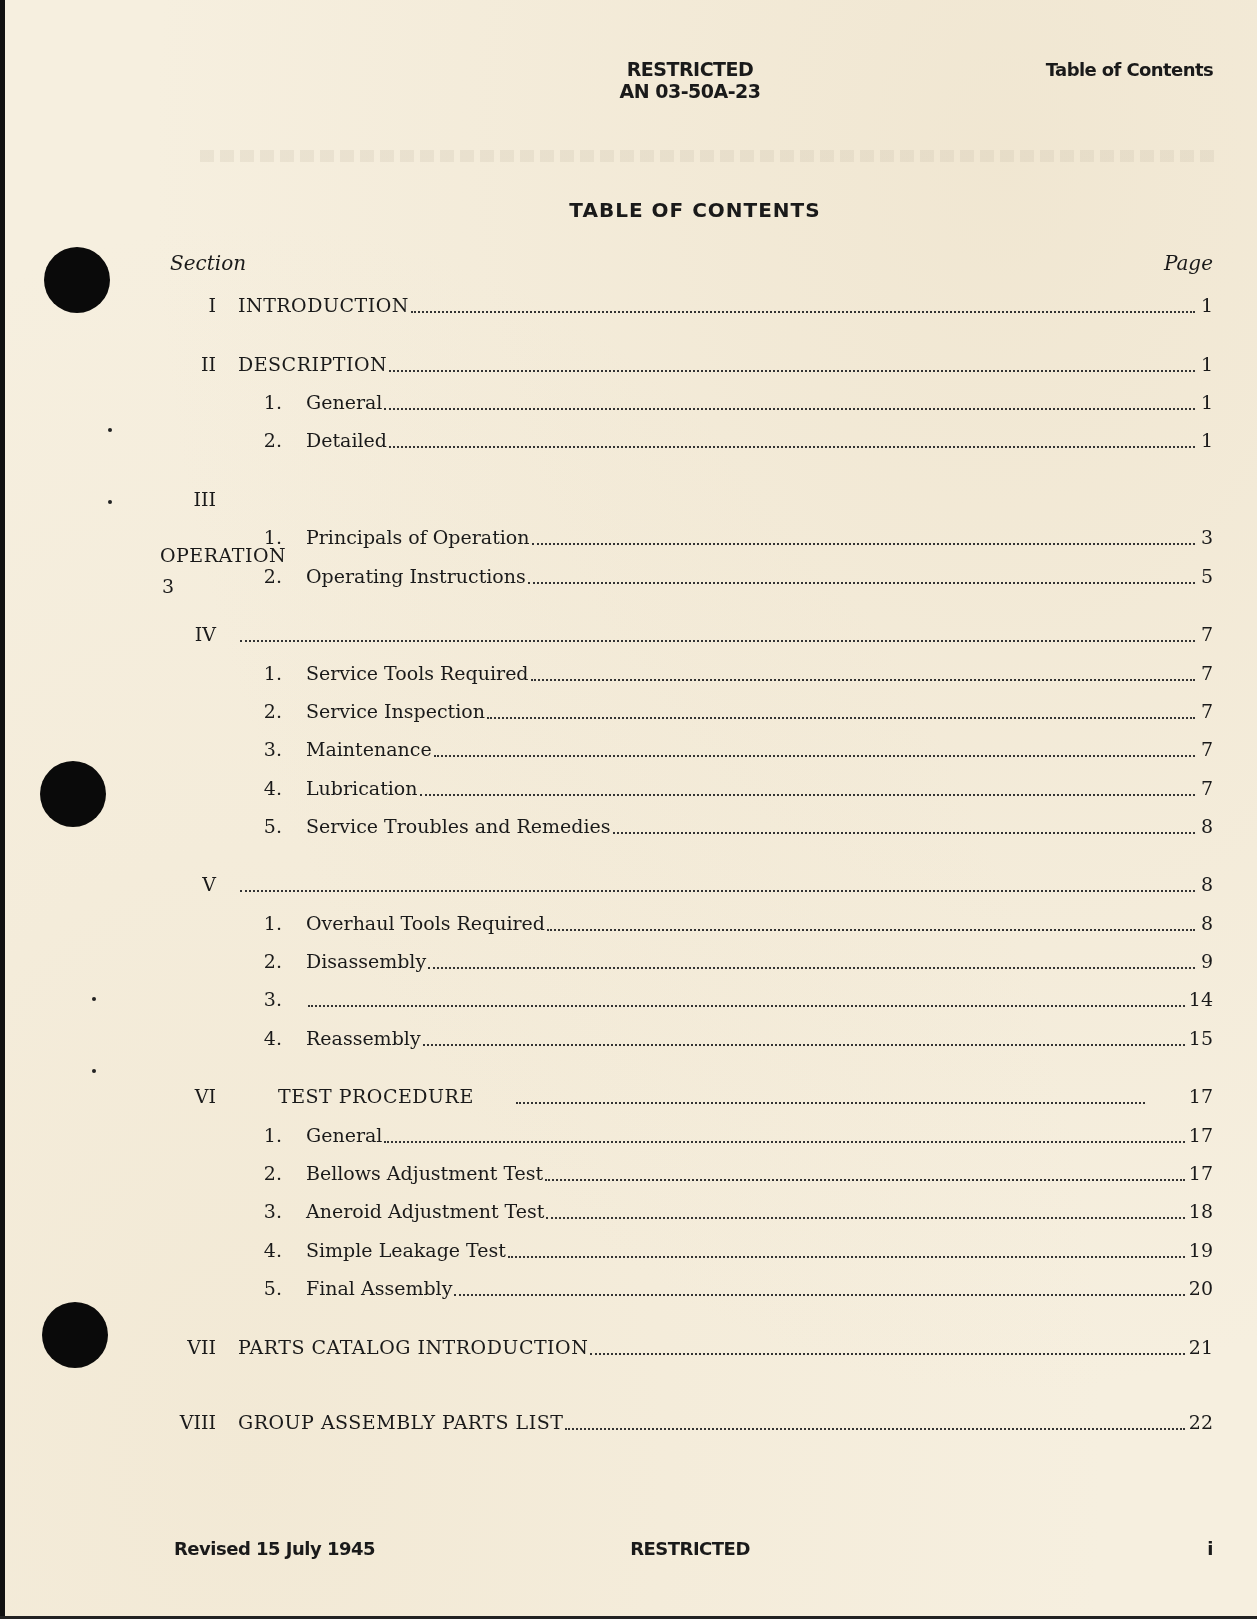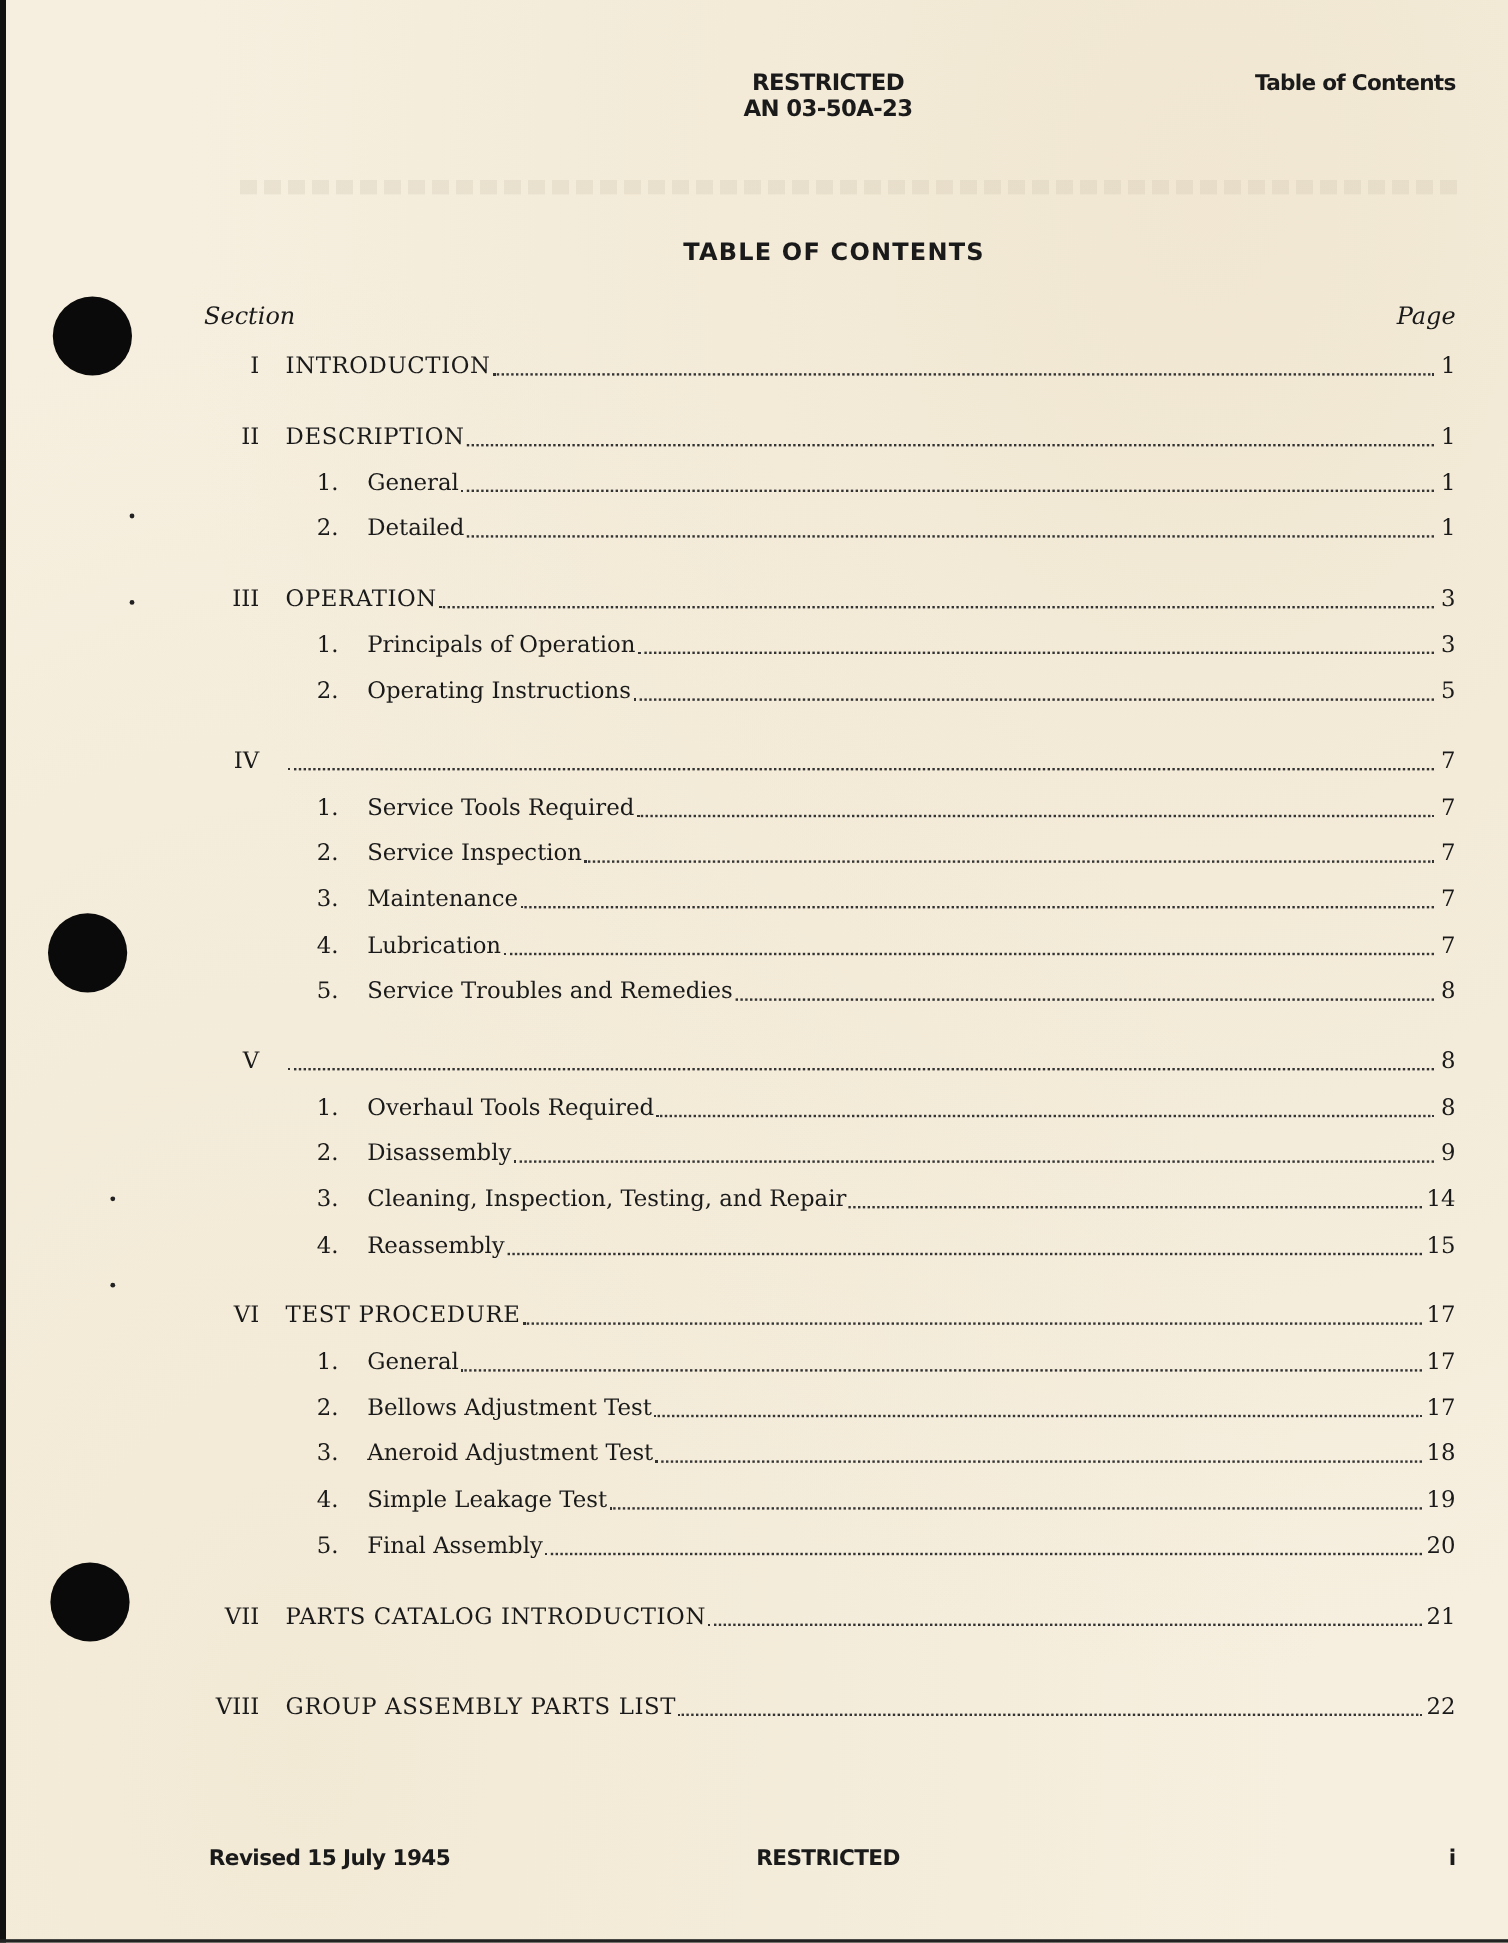--- a/index.html
+++ b/index.html
@@ -116,21 +116,21 @@
       <span class="title">General</span>
       <span class="dots"></span>
       <span class="page">1</span>
     </div>
     <div class="row serif sub" style="top: 429px;">
       <span class="num">2.</span>
       <span class="title">Detailed</span>
       <span class="dots"></span>
       <span class="page">1</span>
     </div>
-    <div class="row serif main" style="top: 488px;">
+    <div class="row serif main" style="top: 488px; flex-direction: column;">
       <span class="num">III</span>
       <span class="title">OPERATION</span>
       <span class="dots"></span>
       <span class="page">3</span>
     </div>
     <div class="row serif sub" style="top: 526px;">
       <span class="num">1.</span>
       <span class="title">Principals of Operation</span>
       <span class="dots"></span>
       <span class="page">3</span>
@@ -188,31 +188,30 @@
       <span class="page">8</span>
     </div>
     <div class="row serif sub" style="top: 950px;">
       <span class="num">2.</span>
       <span class="title">Disassembly</span>
       <span class="dots"></span>
       <span class="page">9</span>
     </div>
     <div class="row serif sub" style="top: 988px;">
       <span class="num">3.</span>
-      <span class="title">Cleaning, Inspection, Testing, and Repair</span>
       <span class="dots"></span>
       <span class="page">14</span>
     </div>
     <div class="row serif sub" style="top: 1027px;">
       <span class="num">4.</span>
       <span class="title">Reassembly</span>
       <span class="dots"></span>
       <span class="page">15</span>
     </div>
-    <div class="row serif main" style="top: 1085px;">
+    <div class="row serif main" style="top: 1085px; gap: 40px;">
       <span class="num">VI</span>
       <span class="title">TEST PROCEDURE</span>
       <span class="dots"></span>
       <span class="page">17</span>
     </div>
     <div class="row serif sub" style="top: 1124px;">
       <span class="num">1.</span>
       <span class="title">General</span>
       <span class="dots"></span>
       <span class="page">17</span>

